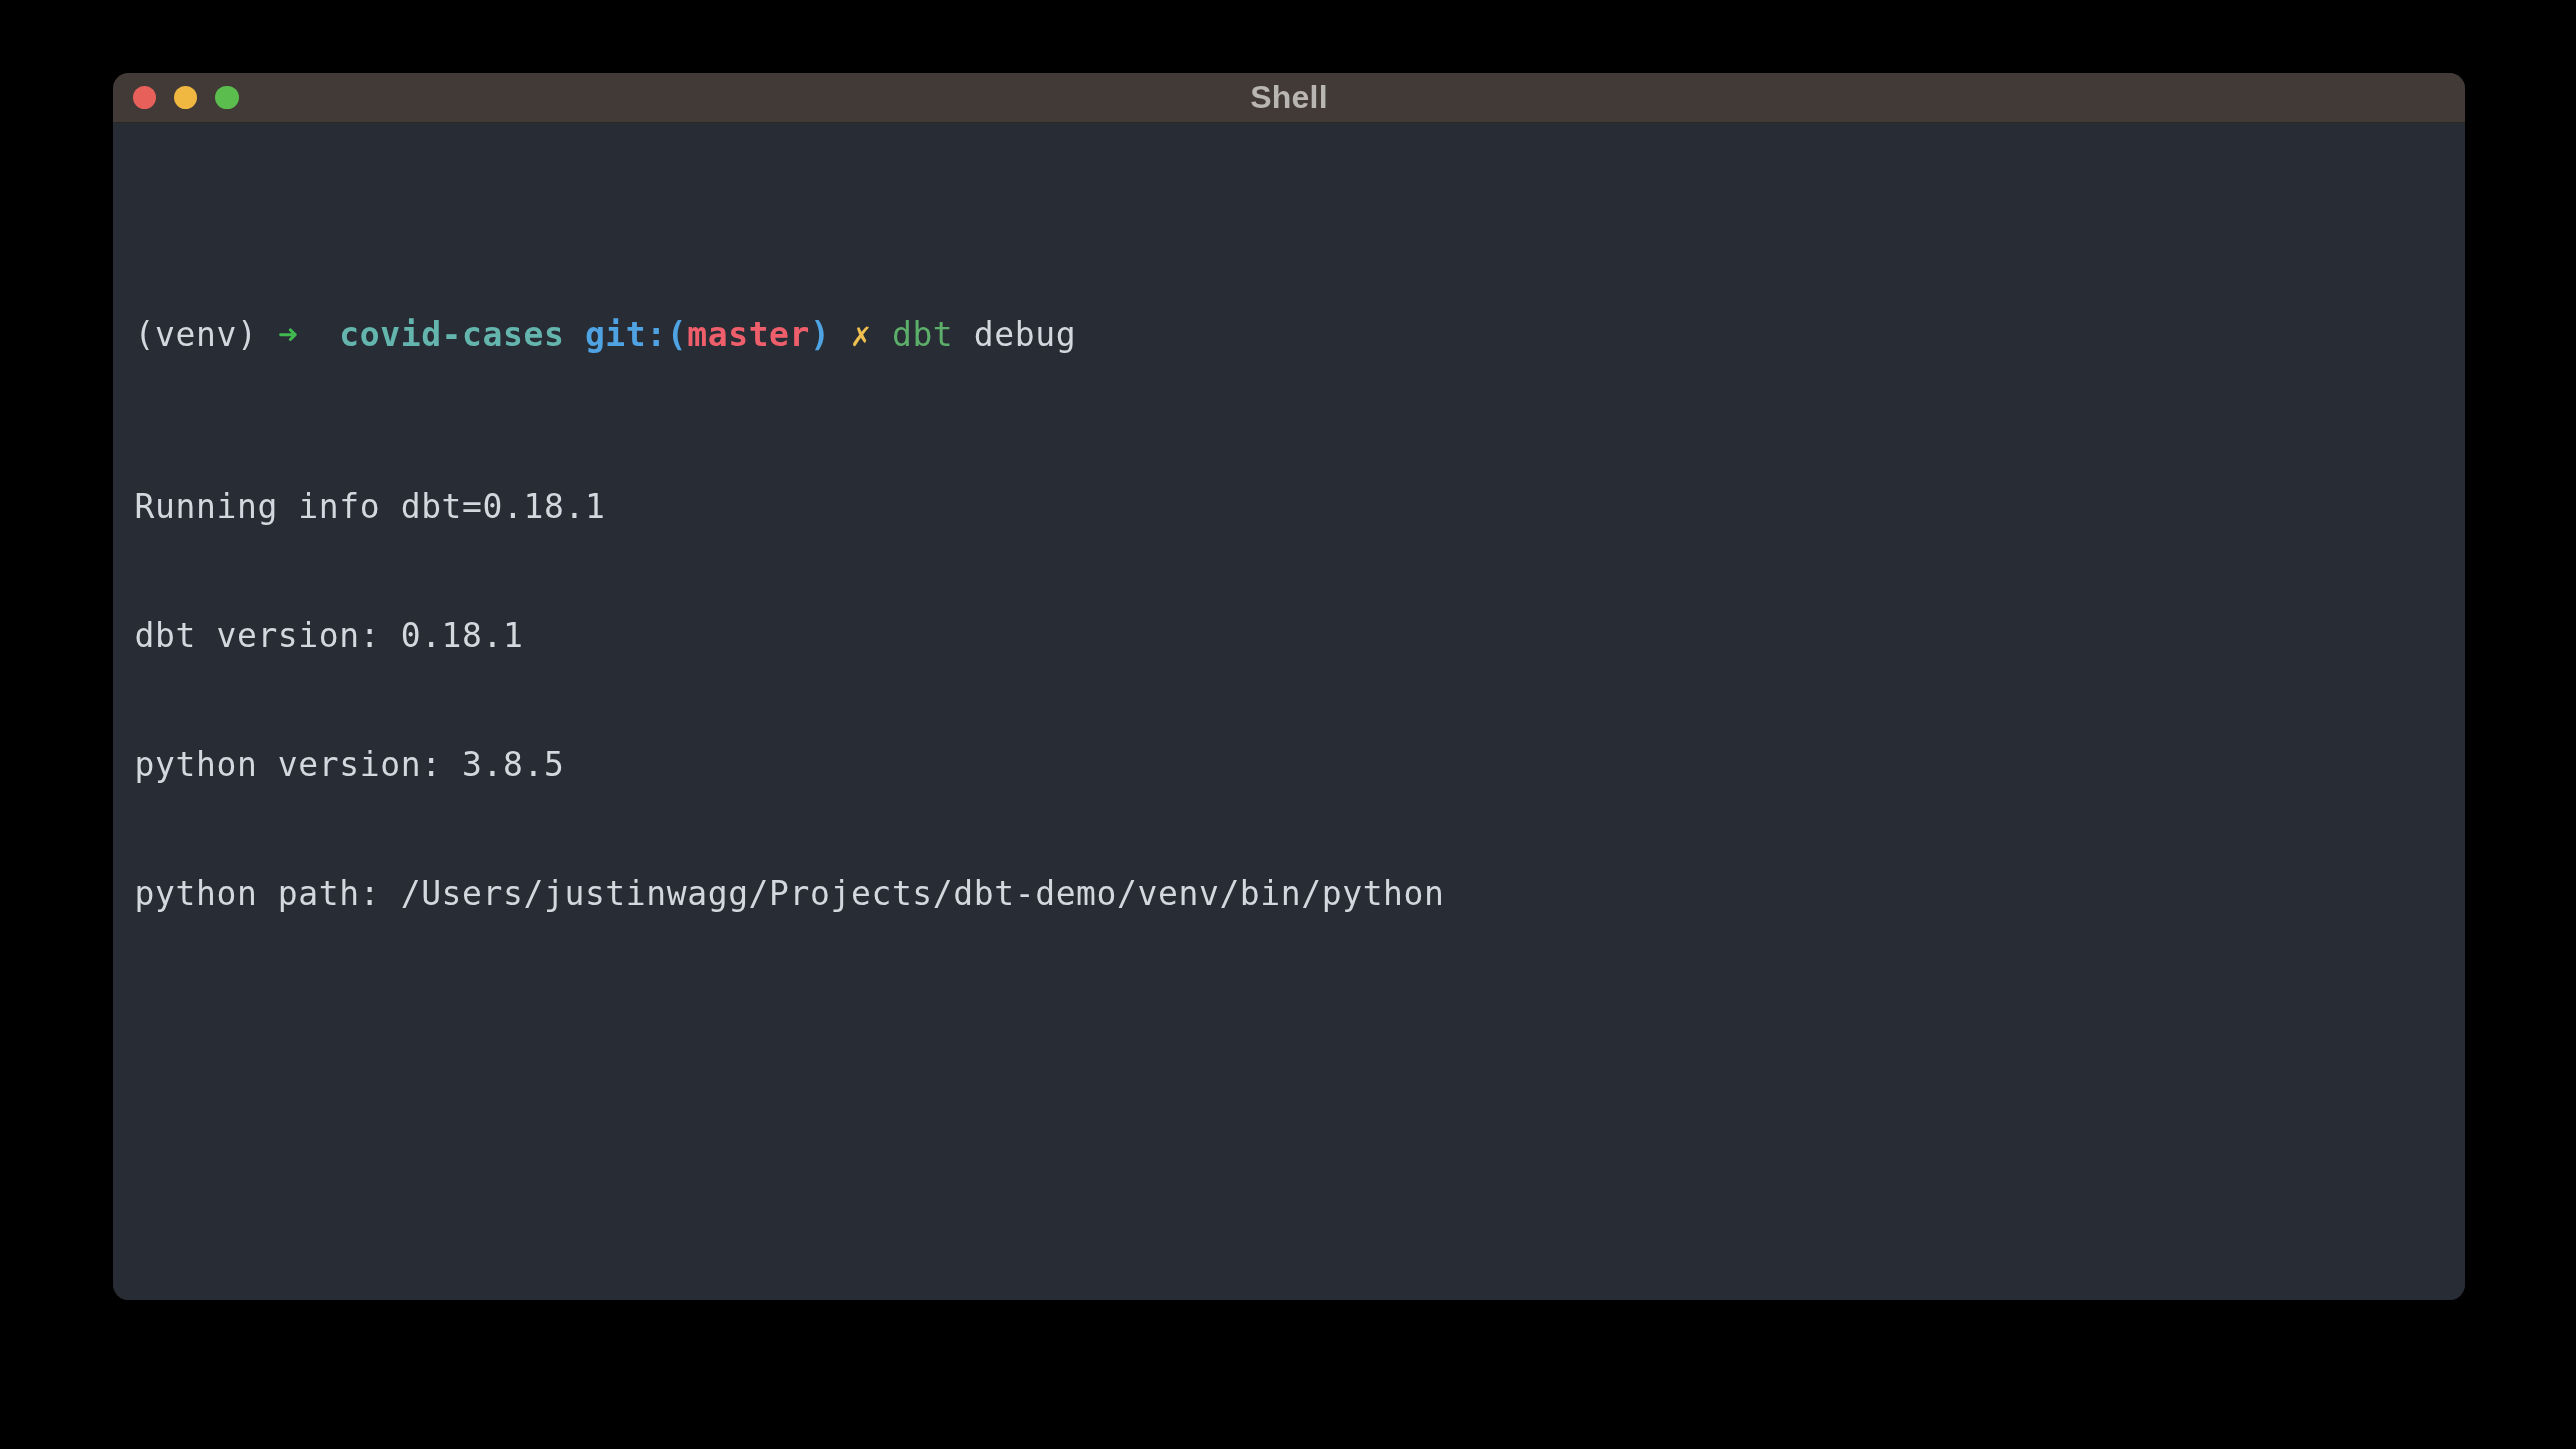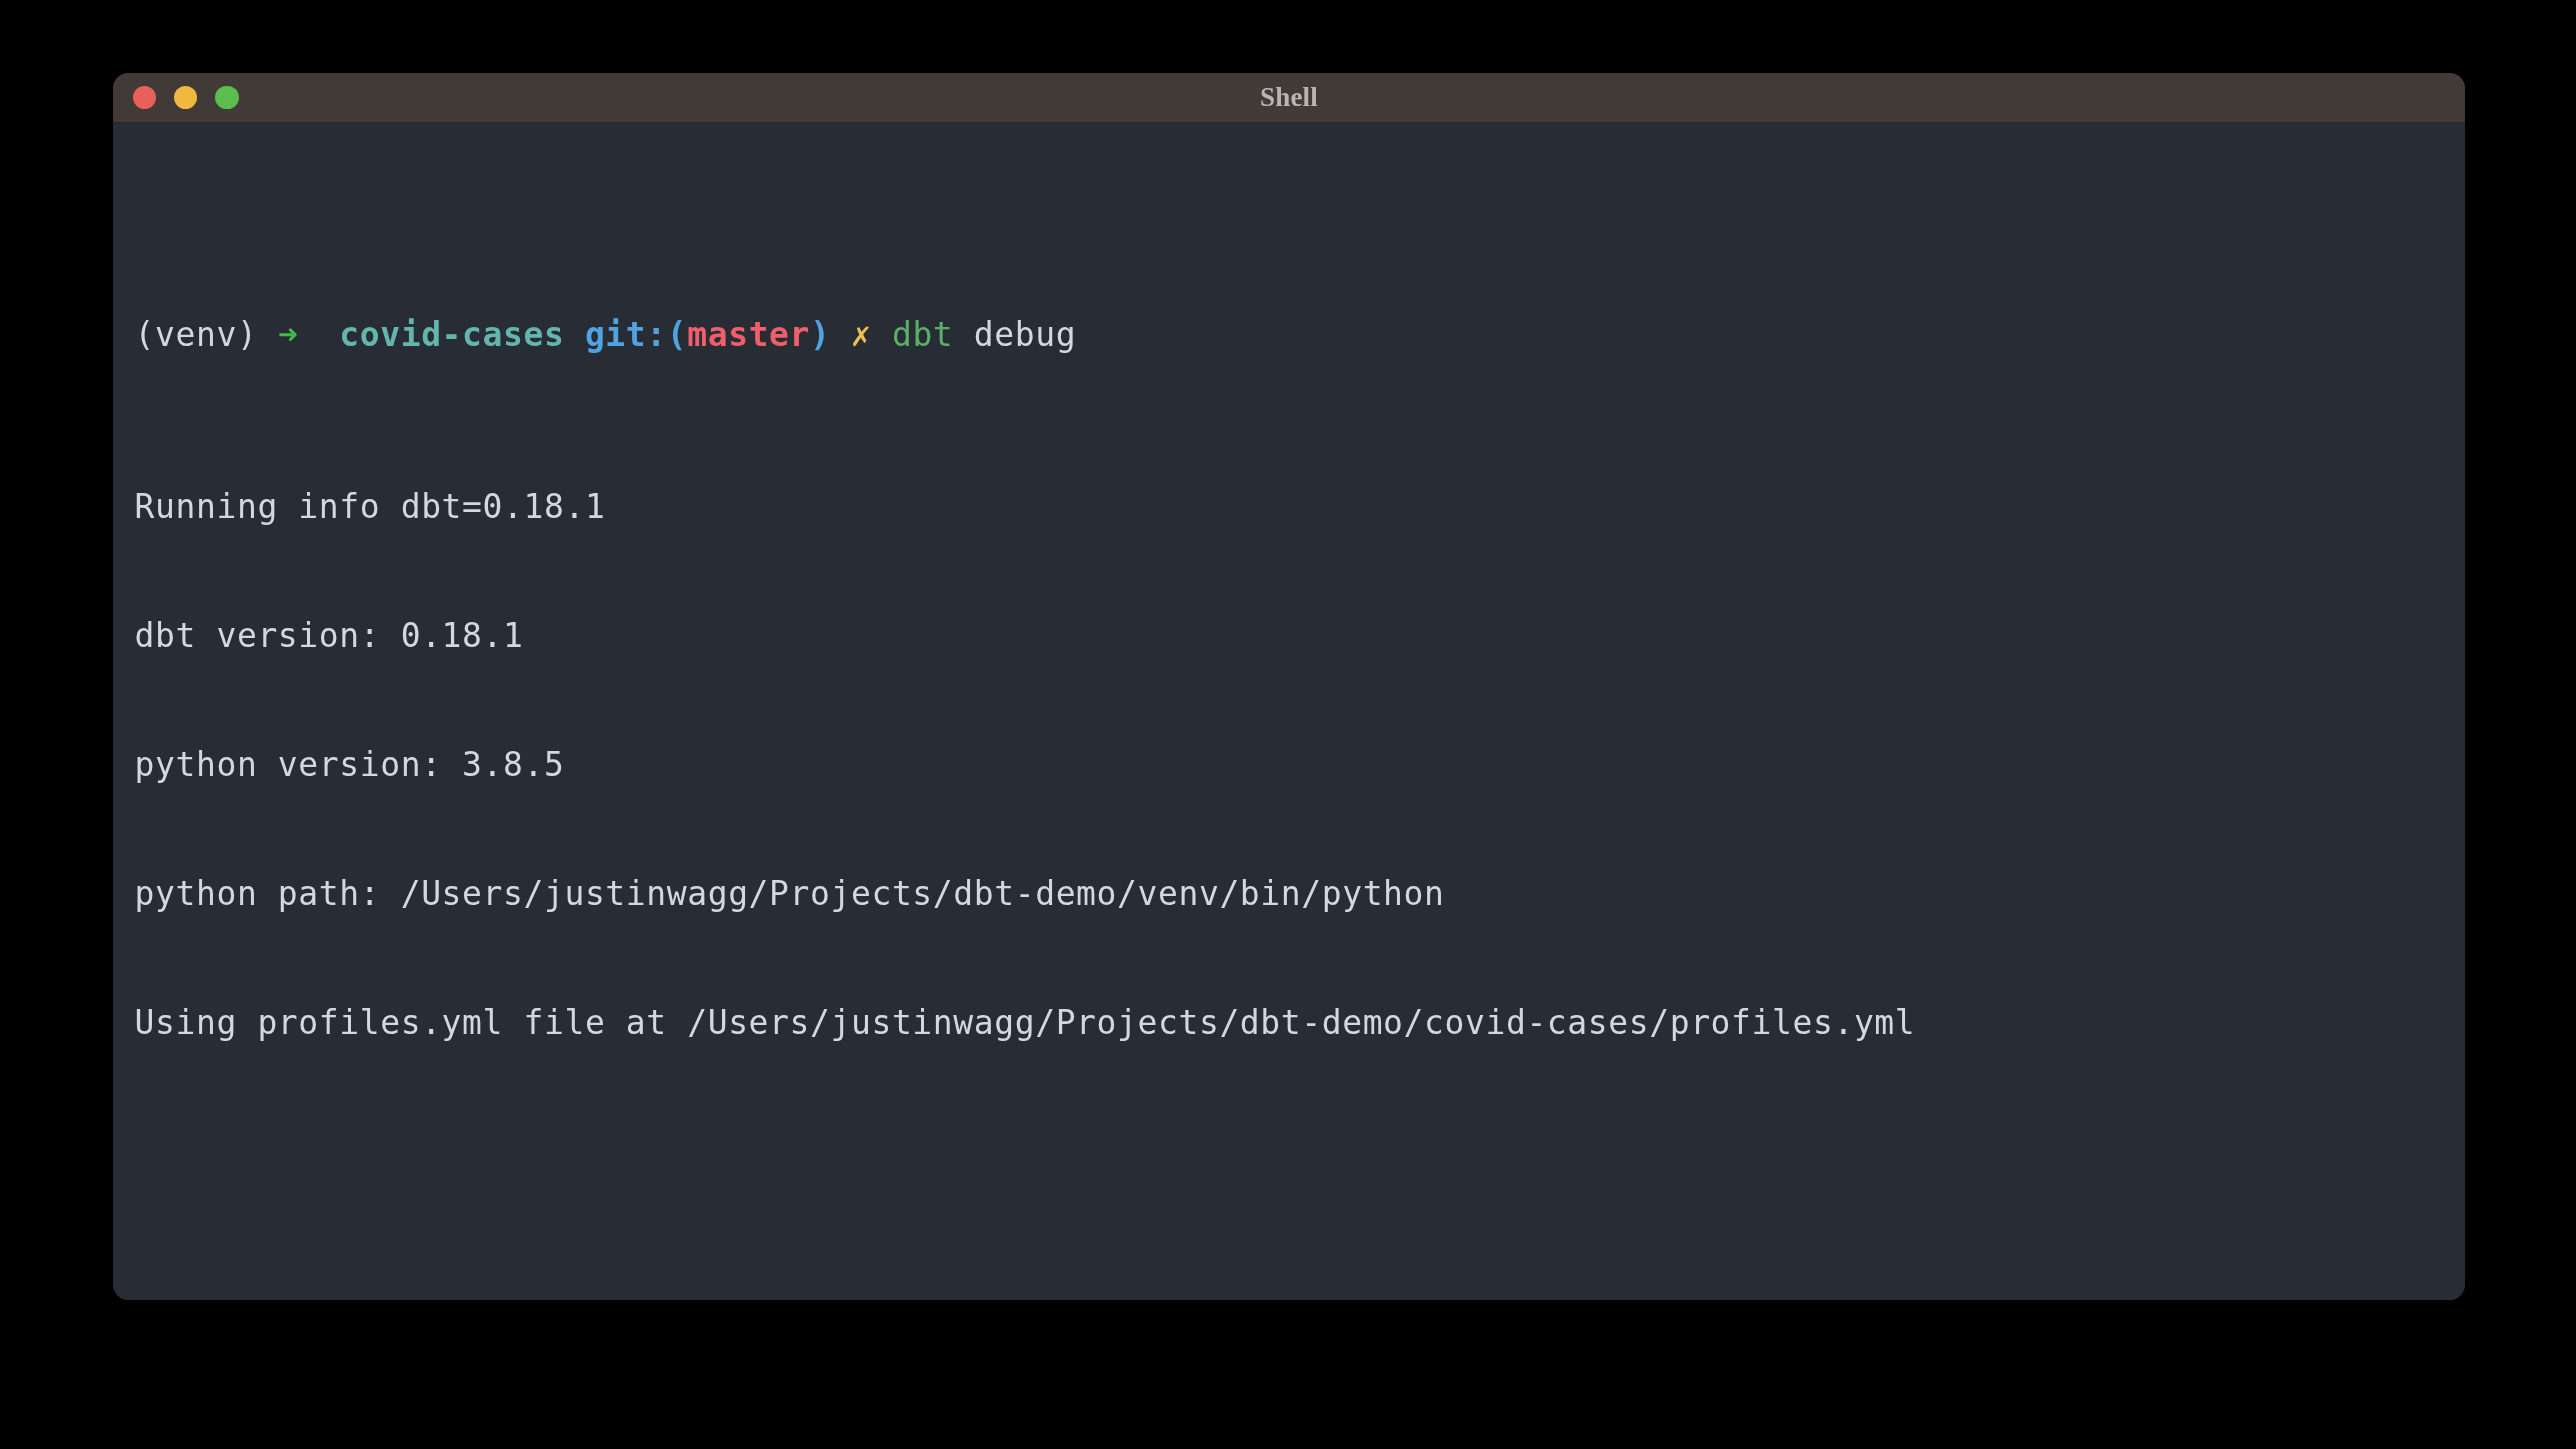--- a/index.html
+++ b/index.html
@@ -61,22 +61,22 @@
   .tl-max    { background: #5cbd4f; }
 
   #window-title {
     position: absolute;
     left: 0;
     right: 0;
     top: 0;
     height: 49px;
     line-height: 49px;
     text-align: center;
-    font-family: Liberation Serif, serif;
-    font-size: 27px;
+    font-family: Liberation Sans, sans-serif;
+    font-size: 32px;
     font-weight: bold;
     color: #b9b5b3;
     pointer-events: none;
     letter-spacing: 0.2px;
   }
 
   
   #terminal-body {
     background: #282c34;
     height: 1178px;
@@ -129,21 +129,20 @@
     <div id="terminal-body">
       <div id="terminal-lines">
 
         
         <span class="line"><span class="c-default">(venv)</span><span class="c-default"> </span><span class="c-arrow">➜</span><span class="c-default">  </span><span class="c-teal">covid-cases</span><span class="c-default"> </span><span class="c-blue">git:</span><span class="c-blue">(</span><span class="c-red">master</span><span class="c-blue">)</span><span class="c-default"> </span><span class="c-yellow">✗</span><span class="c-default"> </span><span class="c-cmdgrn">dbt</span><span class="c-default"> </span><span class="c-default">debug</span></span>
 
         <span class="line">Running info dbt=0.18.1</span>
         <span class="line">dbt version: 0.18.1</span>
         <span class="line">python version: 3.8.5</span>
         <span class="line">python path: /Users/justinwagg/Projects/dbt-demo/venv/bin/python</span>
-        <span class="line">Using profiles.yml file at /Users/justinwagg/Projects/dbt-demo/covid-cases/profiles.yml</span>
 
         
 
         
         
         
 
         
 
         

